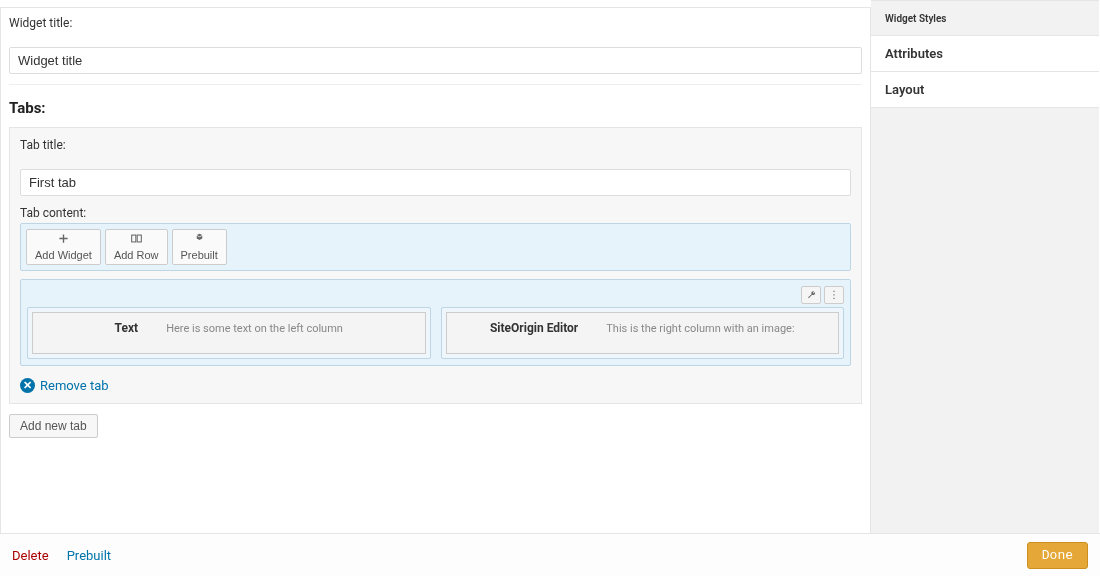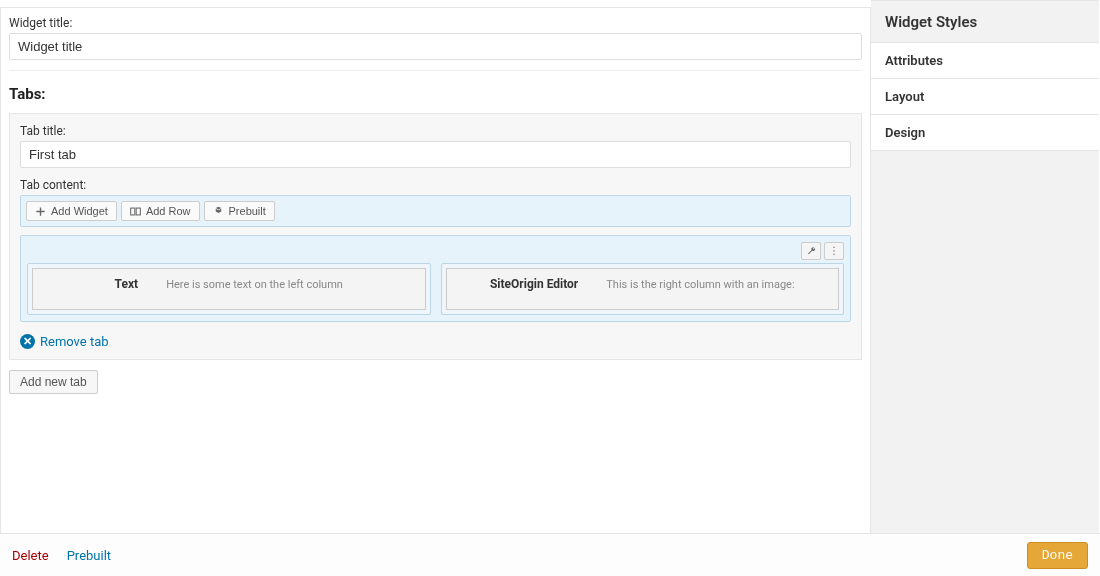--- a/index.html
+++ b/index.html
@@ -26,21 +26,21 @@
     .sidebar {
       position: absolute;
       left: 871px;
       top: 0;
       width: 228px;
       height: 533px;
       background: #f2f2f2;
       border-top: 1px solid #e5e5e5;
     }
     .sidebar-title {
-      font-size: 15px;
+      font-size: 10px;
       font-weight: 600;
       color: #333;
       padding: 12px 14px;
     }
     .sidebar-item {
       background: #fff;
       border-top: 1px solid #e5e5e5;
       border-bottom: 1px solid #e5e5e5;
       padding: 10px 14px;
       font-size: 13px;
@@ -55,20 +55,21 @@
       margin-bottom: 3px;
       display: block;
     }
     .text-input {
       width: 100%;
       border: 1px solid #ddd;
       padding: 5px 8px;
       font-size: 13px;
       color: #333;
       border-radius: 2px;
+      margin-top: 14px;
     }
     .section-heading {
       font-size: 15px;
       font-weight: 700;
       color: #222;
       margin: 14px 0 10px 0;
     }
     .tab-panel {
       background: #f7f7f7;
       border: 1px solid #e5e5e5;
@@ -86,20 +87,21 @@
       background: #fafafa;
       border: 1px solid #ccc;
       border-radius: 2px;
       padding: 3px 8px;
       font-size: 11px;
       color: #555;
       cursor: pointer;
       display: inline-flex;
       align-items: center;
       gap: 5px;
+      flex-direction: column;
     }
     .layout-area {
       background: #e6f3fb;
       border: 1px solid #bcd6e6;
       margin-top: 8px;
       padding: 6px;
       border-radius: 2px;
     }
     .row-tools {
       display: flex;
@@ -268,21 +270,20 @@
     </div>
   </div>
 
   <button class="add-tab-btn">Add new tab</button>
 </div>
 
 <div class="sidebar">
   <div class="sidebar-title">Widget Styles</div>
   <div class="sidebar-item">Attributes</div>
   <div class="sidebar-item">Layout</div>
-  <div class="sidebar-item">Design</div>
 </div>
 
 <div class="footer">
   <div class="footer-left">
     <span class="footer-link-delete">Delete</span>
     <span class="footer-link-dup">Prebuilt</span>
   </div>
   <button class="done-btn">Done</button>
 </div>
 

